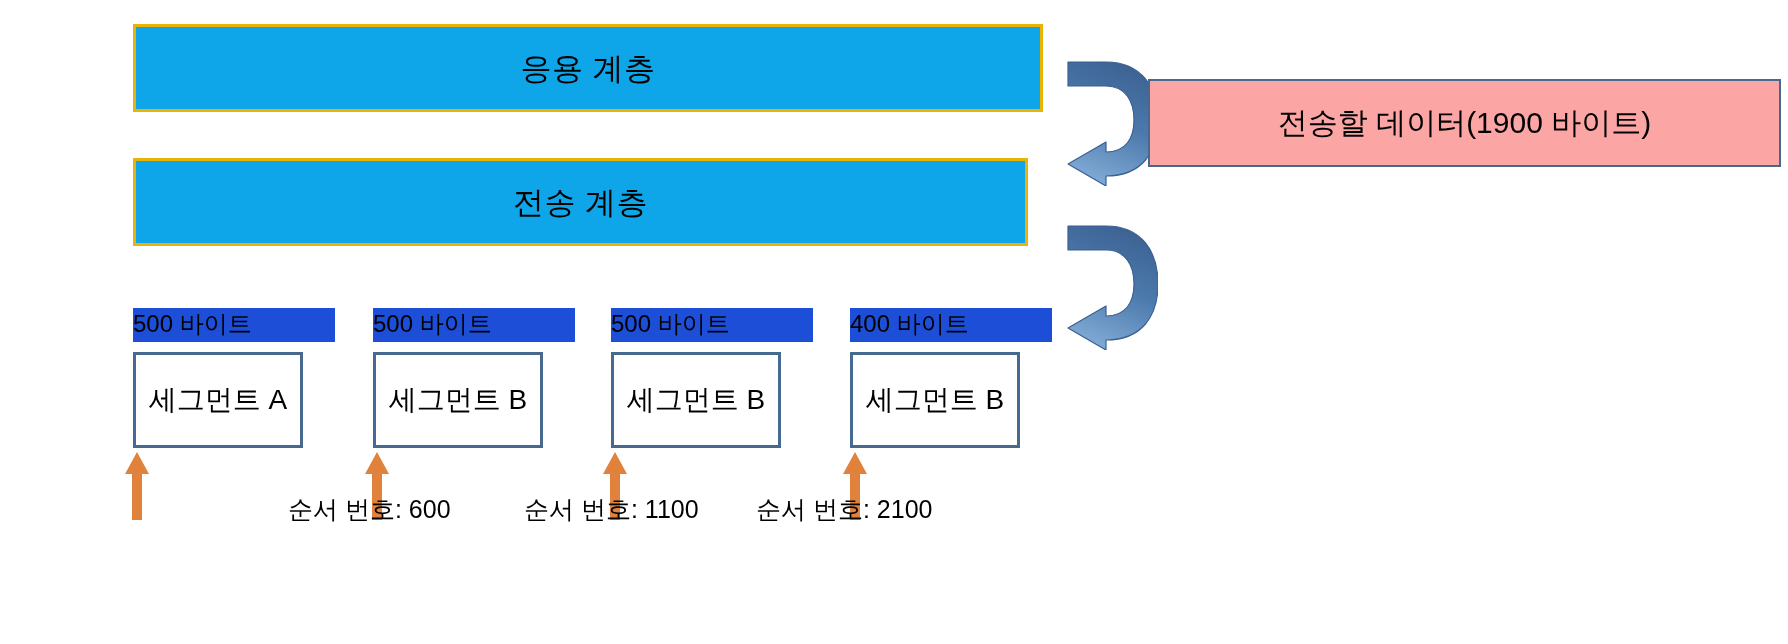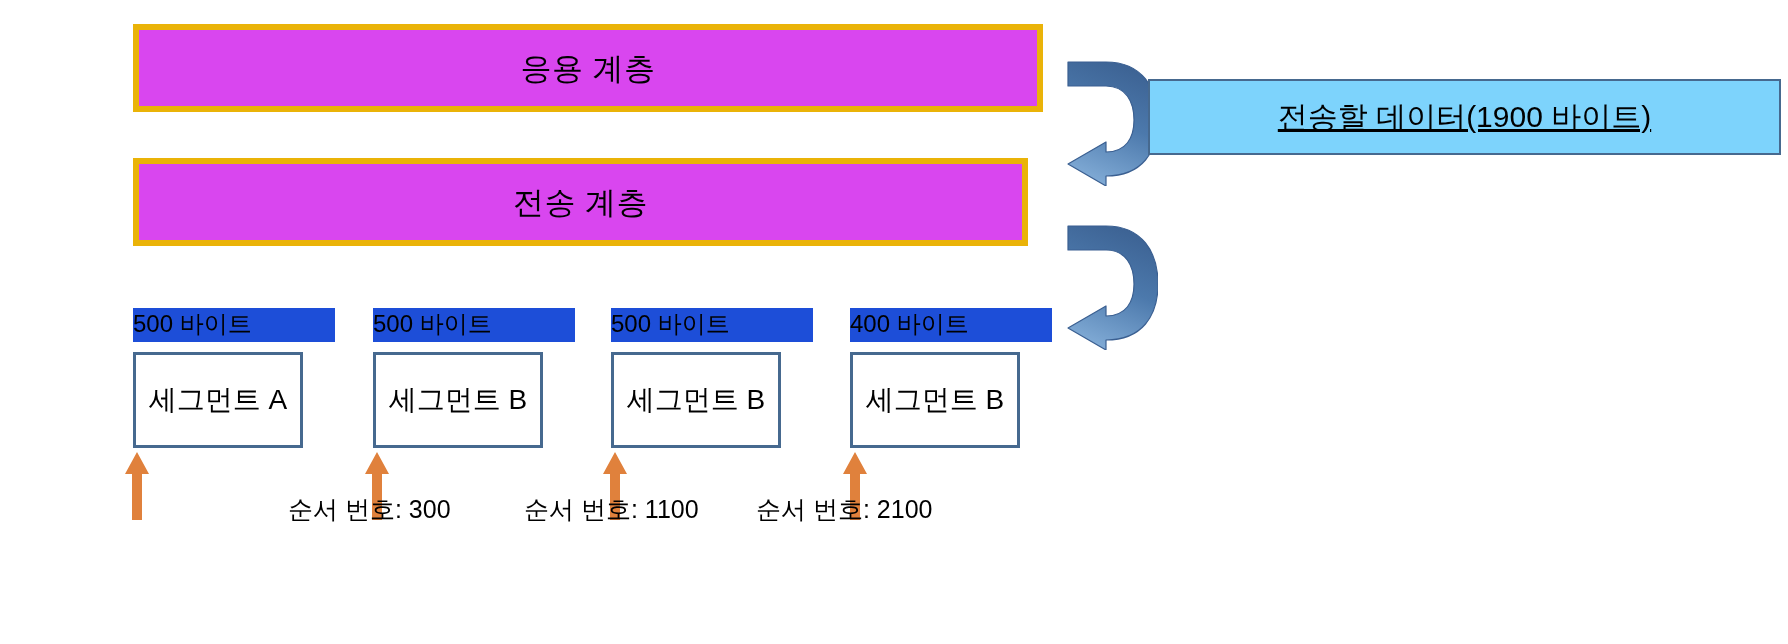--- a/index.html
+++ b/index.html
@@ -19,49 +19,48 @@
     position: absolute;
     left: 0; top: 0;
     width: 1788px;
     height: 644px;
   }
 
   
   .layer-box {
     position: absolute;
     box-sizing: border-box;
-    border: 6px solid #eab308;
-    background: #d946ef;
+    border: 3px solid #eab308;
+    background: #0ea5e9;
     display: flex;
     align-items: center;
     justify-content: center;
   }
   .layer-label {
     font-size: 31px;
     line-height: 1;
     color: #000000;
     letter-spacing: 0.5px;
   }
   #layer-app  { left: 133px; top: 24px;  width: 910px; height: 88px; }
   #layer-tx   { left: 133px; top: 158px; width: 895px; height: 88px; }
 
   
   #data-callout {
     position: absolute;
     left: 1148px;
     top: 79px;
     width: 633px;
-    height: 76px;
+    height: 88px;
     box-sizing: border-box;
     border: 2px solid #46698F;
-    background: #7dd3fc;
+    background: #fca5a5;
     display: flex;
     align-items: center;
     justify-content: center;
-    text-decoration: underline;
   }
   #data-callout .callout-text {
     font-size: 30px;
     line-height: 1;
     white-space: nowrap;
   }
 
   
   .curved-arrow {
     position: absolute;
@@ -233,17 +232,17 @@
   <svg class="seq-arrow" id="seq-arrow-1" viewBox="0 0 26 68">
     <path d="M 13 0 L 25 22 L 18 22 L 18 68 L 8 68 L 8 22 L 1 22 Z" fill="#E0813C"></path>
   </svg>
   <svg class="seq-arrow" id="seq-arrow-2" viewBox="0 0 26 68">
     <path d="M 13 0 L 25 22 L 18 22 L 18 68 L 8 68 L 8 22 L 1 22 Z" fill="#E0813C"></path>
   </svg>
   <svg class="seq-arrow" id="seq-arrow-3" viewBox="0 0 26 68">
     <path d="M 13 0 L 25 22 L 18 22 L 18 68 L 8 68 L 8 22 L 1 22 Z" fill="#E0813C"></path>
   </svg>
 
-  <div class="seq-caption" id="seq-caption-1">순서 번호: 300</div>
+  <div class="seq-caption" id="seq-caption-1">순서 번호: 600</div>
   <div class="seq-caption" id="seq-caption-2">순서 번호: 1100</div>
   <div class="seq-caption" id="seq-caption-3">순서 번호: 2100</div>
 
 </div>
 
 </body></html>

